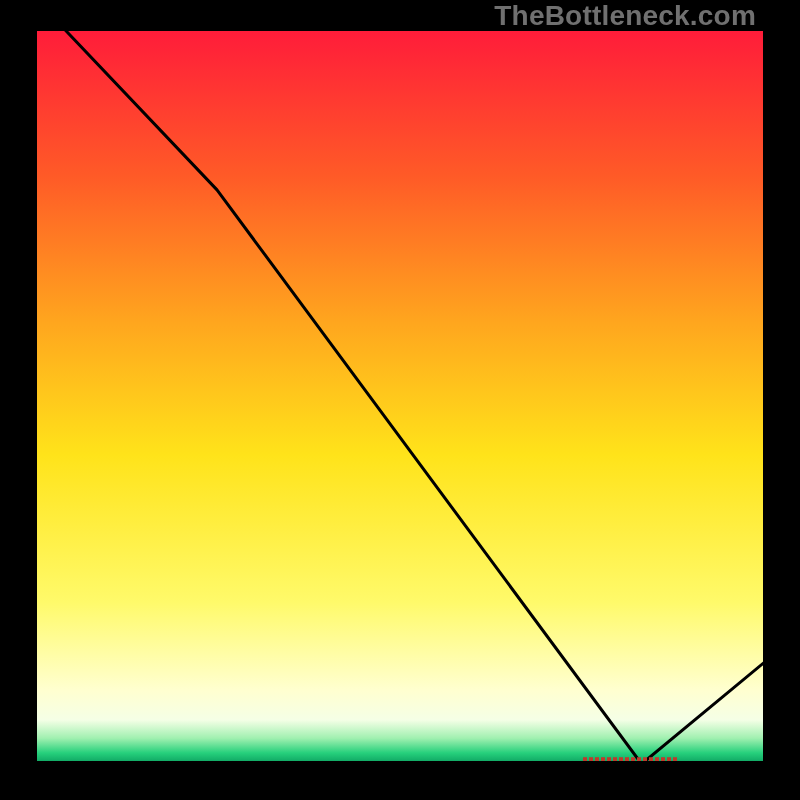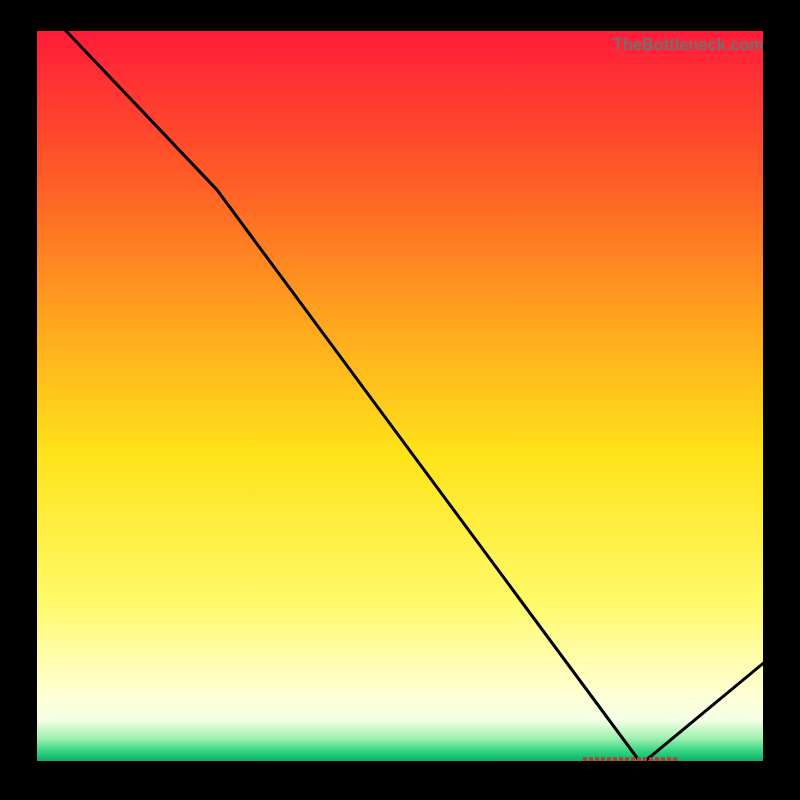--- a/index.html
+++ b/index.html
@@ -12,27 +12,26 @@
     font-family: Arial, Helvetica, sans-serif;
   }
   .frame {
     position: relative;
     width: 800px;
     height: 800px;
   }
   .watermark {
     position: absolute;
     top: 0px;
-    right: 36px;
+    right: 44px;
     color: #707070;
-    font-size: 16px;
+    font-size: 28px;
     font-weight: 600;
     letter-spacing: 0.2px;
     z-index: 5;
-    margin-top: 36px;
   }
   svg {
     position: absolute;
     top: 0;
     left: 0;
   }
 </style>
 </head>
 <body>
 

